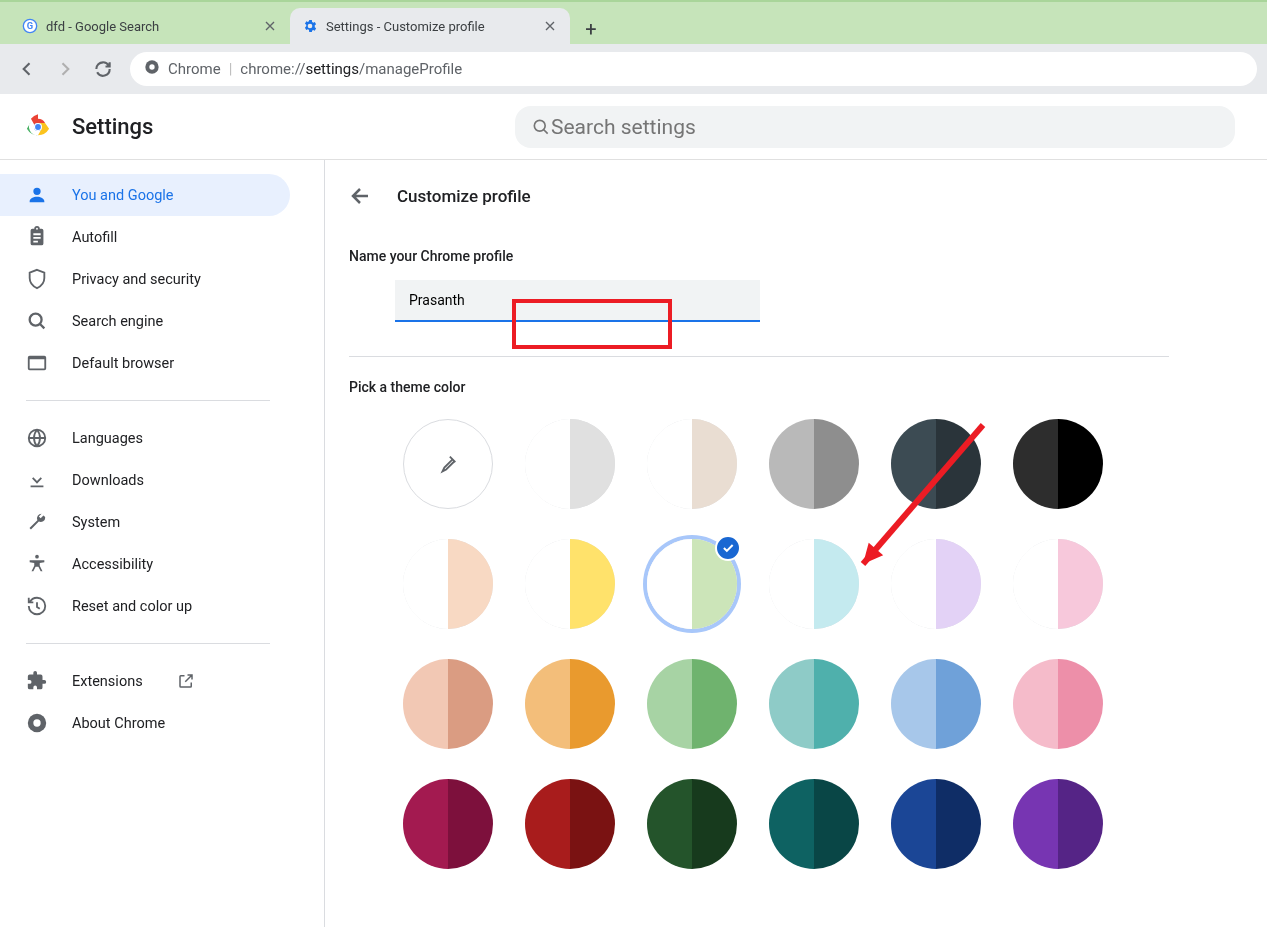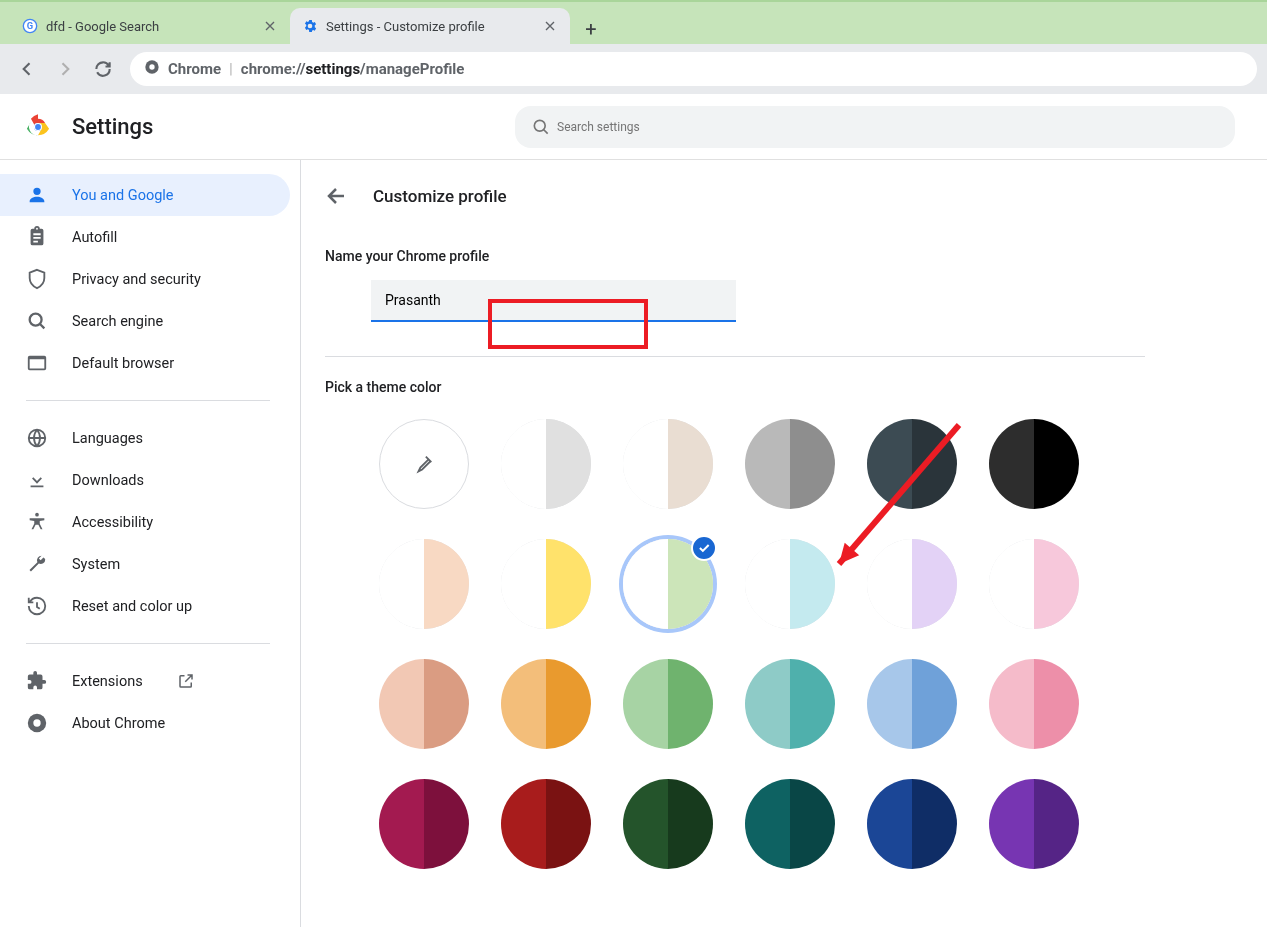--- a/index.html
+++ b/index.html
@@ -17,40 +17,40 @@
   .tab{display:flex;align-items:center;height:36px;min-width:280px;max-width:280px;padding:0 12px;font-size:13px;color:#3c4043;position:relative;}
   .tab.active{background:#e8eaed;border-radius:10px 10px 0 0;}
   .tab .fav{width:16px;height:16px;margin-right:8px;display:flex;align-items:center;justify-content:center;}
   .tab .title{flex:1;white-space:nowrap;overflow:hidden;text-overflow:ellipsis;}
   .tab .close{width:16px;height:16px;display:flex;align-items:center;justify-content:center;color:#5f6368;}
   .newtab{width:30px;height:30px;display:flex;align-items:center;justify-content:center;color:#3c4043;font-size:20px;margin-left:6px;}
   
   .toolbar{background:#e8eaed;height:50px;display:flex;align-items:center;padding:0 10px;gap:4px;}
   .nav-btn{width:34px;height:34px;display:flex;align-items:center;justify-content:center;color:#bdbdbd;border-radius:50%;}
   .nav-btn.enabled{color:#5f6368;}
-  .omnibox{flex:1;height:34px;background:#fff;border-radius:17px;display:flex;align-items:center;padding:0 14px;font-size:15px;color:#202124;gap:8px;margin-left:6px;font-weight:bold;}
+  .omnibox{flex:1;height:34px;background:#fff;border-radius:17px;display:flex;align-items:center;padding:0 14px;font-size:15px;color:#202124;gap:8px;margin-left:6px;}
   .omnibox .dim{color:#5f6368;}
   .omnibox .sep{color:#bdbdbd;}
   
   .settings-header{height:66px;border-bottom:1px solid #e0e0e0;display:flex;align-items:center;padding:0 24px;gap:20px;}
   .chrome-logo{width:28px;height:28px;position:relative;}
   .chrome-logo svg{width:28px;height:28px;}
   .settings-title{font-size:22px;font-weight:500;}
-  .search-box{flex:1;max-width:720px;height:42px;background:var(--light-bg);border-radius:16px;display:flex;align-items:center;padding:0 16px;gap:6px;color:#757575;font-size:12px;margin-left:auto;margin-right:8px;}
+  .search-box{flex:1;max-width:720px;height:42px;background:var(--light-bg);border-radius:16px;display:flex;align-items:center;padding:0 16px;gap:0;color:#757575;font-size:21px;margin-left:auto;margin-right:8px;}
   
   .body{display:flex;height:calc(927px - 44px - 50px - 66px);justify-content:center;}
   .sidebar{width:300px;padding:14px 10px 0 0;overflow:auto;}
   .side-item{display:flex;align-items:center;height:42px;padding:0 0 0 26px;border-radius:0 21px 21px 0;font-size:14.5px;color:#202124;gap:24px;cursor:pointer;}
   .side-item.active{background:var(--hover-blue);color:var(--blue);}
   .side-item.active .ico{color:var(--blue);}
   .side-item .ico{width:22px;height:22px;color:var(--grey-icon);display:flex;align-items:center;justify-content:center;}
   .side-hr{border:none;border-top:1px solid var(--border);margin:16px 20px 16px 26px;}
   .side-item .ext-ico{margin-left:10px;color:var(--grey-icon);width:18px;height:18px;}
   
-  .main{flex:1;border-left:1px solid var(--border);padding:24px 0 0 0;overflow:auto;position:relative;}
+  .main{flex:1;border-left:1px solid var(--border);padding:24px 0 0 0;overflow:auto;position:relative;margin-left:24px;}
   .main-inner{max-width:820px;margin-left:24px;margin-right:18px;}
   .page-head{display:flex;align-items:center;gap:24px;margin-bottom:40px;}
   .back-arrow{width:24px;height:24px;color:#5f6368;}
   .page-title{font-size:17px;font-weight:500;}
   .field-label{font-size:14px;font-weight:500;margin-bottom:16px;}
   .name-input{width:365px;height:42px;background:var(--light-bg);border:none;border-bottom:2px solid var(--blue);padding:0 14px;font-size:14px;outline:none;margin-left:46px;}
   .red-box{position:absolute;border:4px solid #ec1c24;pointer-events:none;}
   .section{margin-top:34px;border-top:1px solid var(--border);padding-top:22px;}
   .swatch-grid{display:grid;grid-template-columns:repeat(6,90px);column-gap:32px;row-gap:30px;margin-left:54px;margin-top:24px;}
   .swatch{width:90px;height:90px;border-radius:50%;position:relative;cursor:pointer;overflow:visible;}
@@ -208,33 +208,33 @@
         <span class="ico">
           <svg viewBox="0 0 24 24" fill="currentColor">
             <path d="M12 3v10l4-4 1.4 1.4L12 16 6.6 10.4 8 9l4 4V3h0zM5 18h14v2H5z"></path>
           </svg>
         </span>
         <span>Downloads</span>
       </div>
       <div class="side-item">
         <span class="ico">
           <svg viewBox="0 0 24 24" fill="currentColor">
+            <path d="M21 7a5 5 0 01-7 4.58L5.4 20.2 3.8 18.6l8.62-8.6A5 5 0 0117 3l-3 3 2 2 3-3a5 5 0 012 2z"></path>
+          </svg>
+        </span>
+        <span>System</span>
+      </div>
+      <div class="side-item">
+        <span class="ico">
+          <svg viewBox="0 0 24 24" fill="currentColor">
             <circle cx="12" cy="4" r="2"></circle>
             <path d="M4 8h16v2l-5 1v3l3 6h-2l-2.5-5h-3L8 20H6l3-6v-3L4 10z"></path>
           </svg>
         </span>
         <span>Accessibility</span>
-      </div>
-      <div class="side-item">
-        <span class="ico">
-          <svg viewBox="0 0 24 24" fill="currentColor">
-            <path d="M21 7a5 5 0 01-7 4.58L5.4 20.2 3.8 18.6l8.62-8.6A5 5 0 0117 3l-3 3 2 2 3-3a5 5 0 012 2z"></path>
-          </svg>
-        </span>
-        <span>System</span>
       </div>
       <div class="side-item">
         <span class="ico">
           <svg viewBox="0 0 24 24" fill="none" stroke="currentColor" stroke-width="2">
             <path d="M3 12a9 9 0 109-9 9 9 0 00-8 5M3 3v5h5"></path>
             <path d="M12 8v5l3 2"></path>
           </svg>
         </span>
         <span>Reset and color up</span>
       </div>

